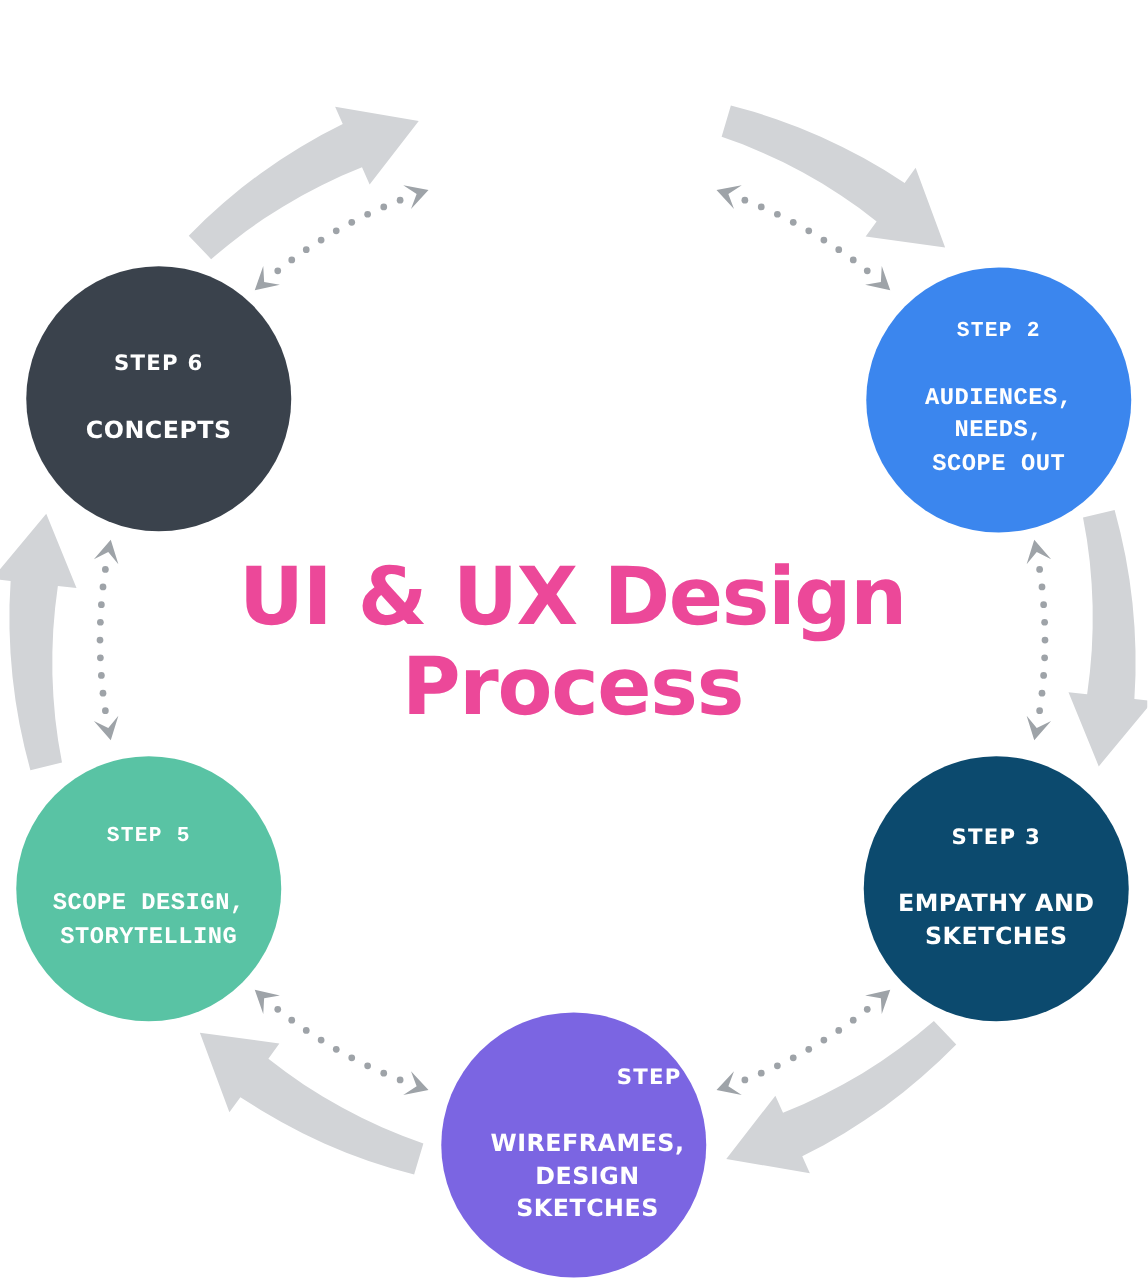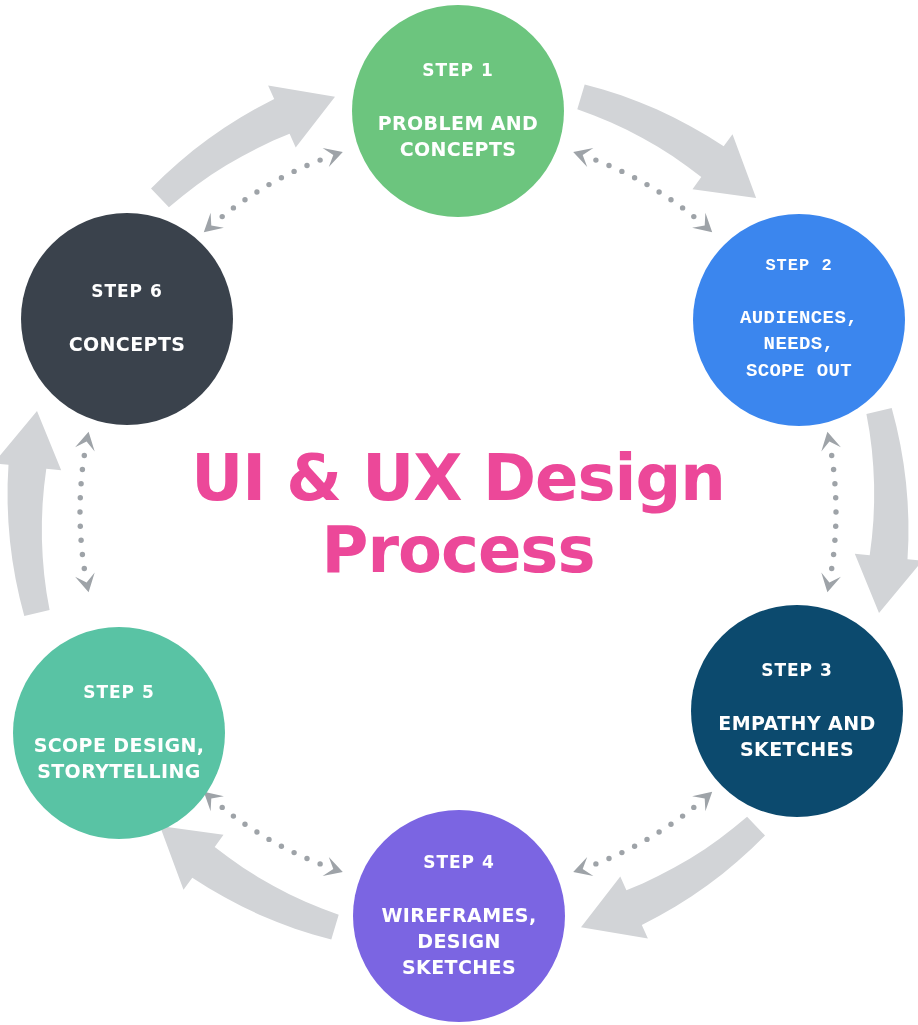--- a/index.html
+++ b/index.html
@@ -16,22 +16,22 @@
     width:212px;height:212px;
     border-radius:50%;
     display:flex;flex-direction:column;
     align-items:center;justify-content:center;
     text-align:center;
     color:#ffffff;
   }
   .s1{left:352px;top:5px;}
   .s2{left:693px;top:214px;font-family:Liberation Mono, monospace;}
   .s3{left:691px;top:605px;}
-  .s4{left:353px;top:810px;}
-  .s5{left:13px;top:627px;}
+  .s4{left:353px;top:810px;align-items:flex-end;}
+  .s5{left:13px;top:605px;font-family:Liberation Mono, monospace;}
   .s6{left:21px;top:213px;}
   .step-num{
     font-size:17px;font-weight:bold;letter-spacing:1px;
     margin-bottom:30px;white-space:pre-line;
   }
   .step-title{
     font-size:19px;font-weight:bold;letter-spacing:.4px;
     line-height:1.38;white-space:pre-line;
     max-width:190px;
   }
@@ -139,25 +139,20 @@
         <circle cx="269.0" cy="184.6" r="2.7" fill="#9EA3A8"></circle>
         <circle cx="281.4" cy="177.8" r="2.7" fill="#9EA3A8"></circle>
         <circle cx="294.1" cy="171.4" r="2.7" fill="#9EA3A8"></circle>
         <circle cx="307.0" cy="165.5" r="2.7" fill="#9EA3A8"></circle>
         <circle cx="320.1" cy="160.1" r="2.7" fill="#9EA3A8"></circle>
         <polygon points="203.8,232.2 210.6,212.8 211.3,225.5 223.9,227.7" fill="#9EA3A8"></polygon>
         <polygon points="342.8,152.0 328.8,167.1 333.3,155.1 322.6,148.1" fill="#9EA3A8"></polygon>
       </g>
     </svg>
 
-  <div class="circle s1" style="background: rgb(108, 197, 126);">
-    <div class="step-num">STEP 1</div>
-    <div class="step-title">PROBLEM AND
-CONCEPTS</div>
-  </div>
 
   <div class="circle s2" style="background: rgb(59, 134, 238);">
     <div class="step-num">STEP 2</div>
     <div class="step-title">AUDIENCES, NEEDS,
 SCOPE OUT</div>
   </div>
 
   <div class="circle s3" style="background: #0c4a6e;">
     <div class="step-num">STEP 3</div>
     <div class="step-title">EMPATHY AND

